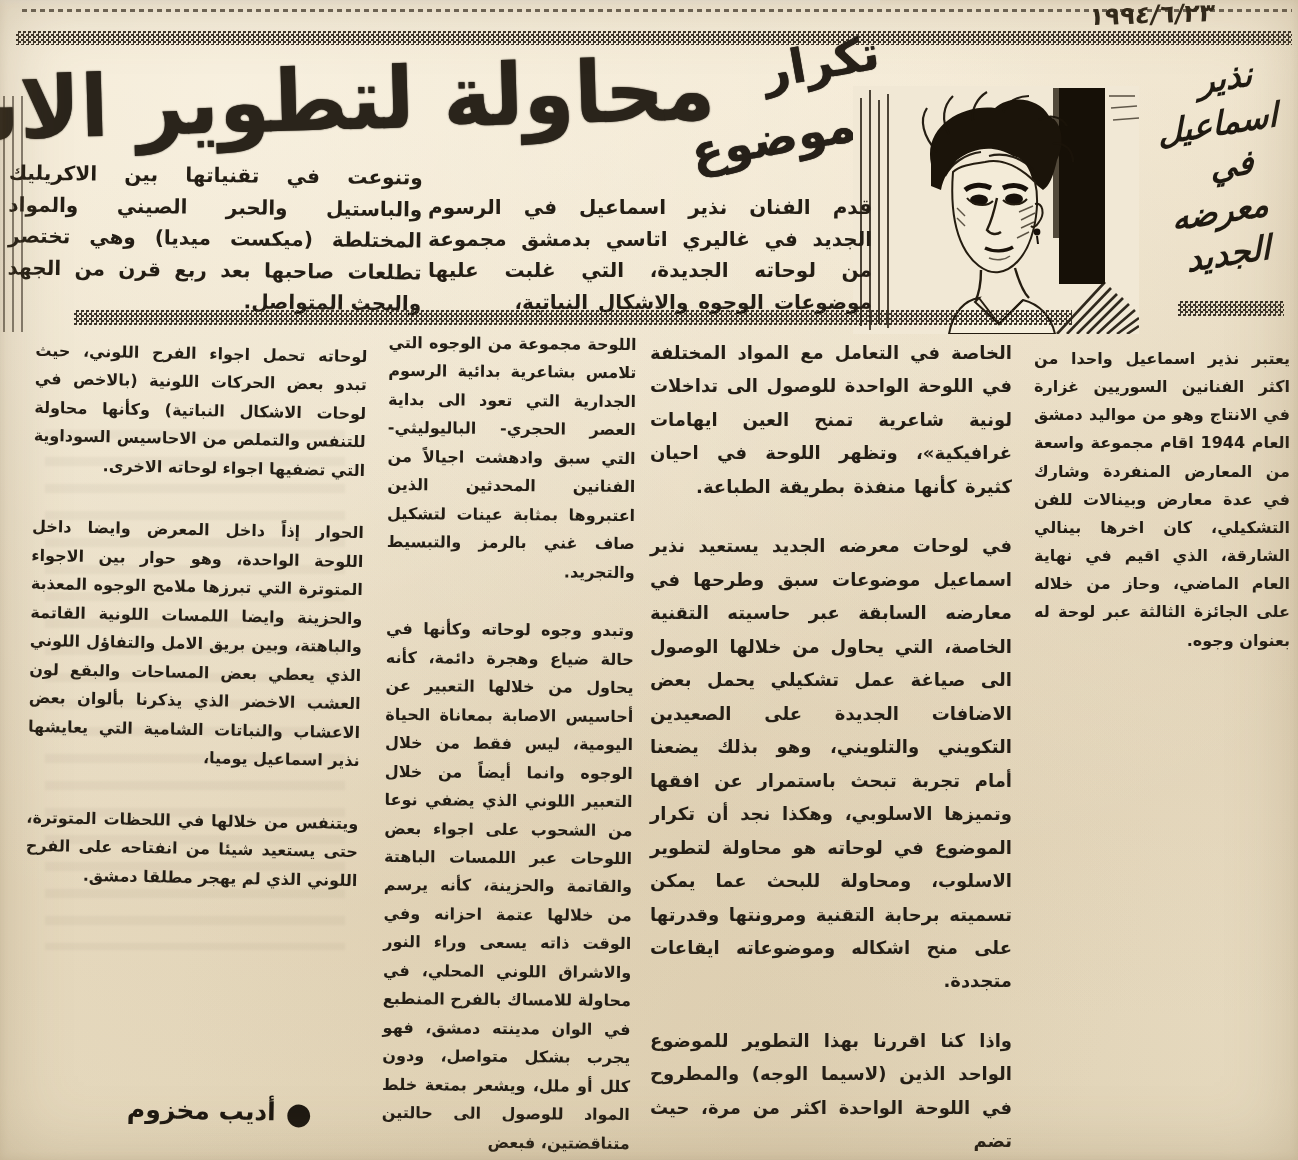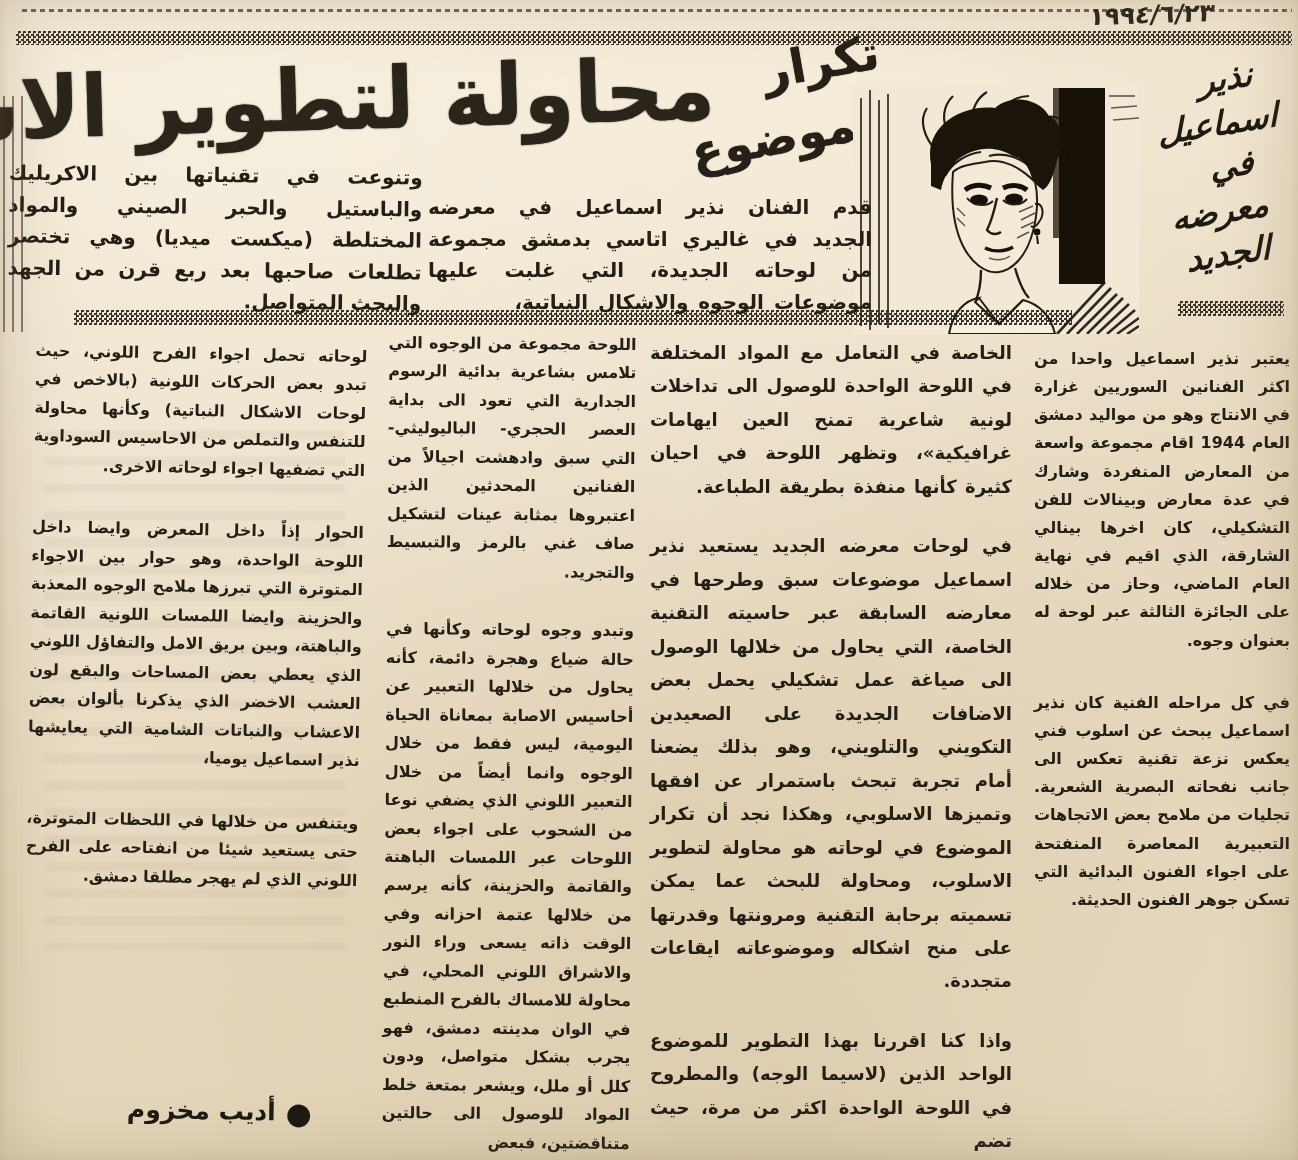--- a/index.html
+++ b/index.html
@@ -206,28 +206,27 @@
 
   <div class="side-title">
     <span>نذير</span>
     <span>اسماعيل</span>
     <span>في</span>
     <span>معرضه</span>
     <span>الجديد</span>
   </div>
   <div class="halftone band-side"></div>
 
-  <p class="intro intro-right">قدم الفنان نذير اسماعيل في معرضه الجديد في غاليري اتاسي بدمشق مجموعة من لوحاته الجديدة، التي غلبت عليها موضوعات الوجوه والاشكال النباتية،</p>
+  <p class="intro intro-right">قدم الفنان نذير اسماعيل في الرسوم الجديد في غاليري اتاسي بدمشق مجموعة من لوحاته الجديدة، التي غلبت عليها موضوعات الوجوه والاشكال النباتية،</p>
   <p class="intro intro-left">وتنوعت في تقنياتها بين الاكريليك والباستيل والحبر الصيني والمواد المختلطة (ميكست ميديا) وهي تختصر تطلعات صاحبها بعد ربع قرن من الجهد والبحث المتواصل.</p>
 
   <div class="halftone band-mid"></div>
 
   <div class="col col1">
     <p>يعتبر نذير اسماعيل واحدا من اكثر الفنانين السوريين غزارة في الانتاج وهو من مواليد دمشق العام 1944 اقام مجموعة واسعة من المعارض المنفردة وشارك في عدة معارض وبينالات للفن التشكيلي، كان اخرها بينالي الشارقة، الذي اقيم في نهاية العام الماضي، وحاز من خلاله على الجائزة الثالثة عبر لوحة له بعنوان وجوه.</p>
-    <p>في كل مراحله الفنية كان نذير اسماعيل يبحث عن اسلوب فني يعكس نزعة تقنية تعكس الى جانب نفحاته البصرية الشعرية. تجليات من ملامح بعض الاتجاهات التعبيرية المعاصرة المنفتحة على اجواء الفنون البدائية التي تسكن جوهر الفنون الحديثة.</p>
   </div>
 
   <div class="col col2">
     <p>الخاصة في التعامل مع المواد المختلفة في اللوحة الواحدة للوصول الى تداخلات لونية شاعرية تمنح العين ايهامات غرافيكية»، وتظهر اللوحة في احيان كثيرة كأنها منفذة بطريقة الطباعة.</p>
     <p>في لوحات معرضه الجديد يستعيد نذير اسماعيل موضوعات سبق وطرحها في معارضه السابقة عبر حاسيته التقنية الخاصة، التي يحاول من خلالها الوصول الى صياغة عمل تشكيلي يحمل بعض الاضافات الجديدة على الصعيدين التكويني والتلويني، وهو بذلك يضعنا أمام تجربة تبحث باستمرار عن افقها وتميزها الاسلوبي، وهكذا نجد أن تكرار الموضوع في لوحاته هو محاولة لتطوير الاسلوب، ومحاولة للبحث عما يمكن تسميته برحابة التقنية ومرونتها وقدرتها على منح اشكاله وموضوعاته ايقاعات متجددة.</p>
     <p>واذا كنا اقررنا بهذا التطوير للموضوع الواحد الذين (لاسيما الوجه) والمطروح في اللوحة الواحدة اكثر من مرة، حيث تضم</p>
   </div>
 
   <div class="col col3">
     <p>اللوحة مجموعة من الوجوه التي تلامس بشاعرية بدائية الرسوم الجدارية التي تعود الى بداية العصر الحجري- الباليوليثي- التي سبق وادهشت اجيالاً من الفنانين المحدثين الذين اعتبروها بمثابة عينات لتشكيل صاف غني بالرمز والتبسيط والتجريد.</p>

